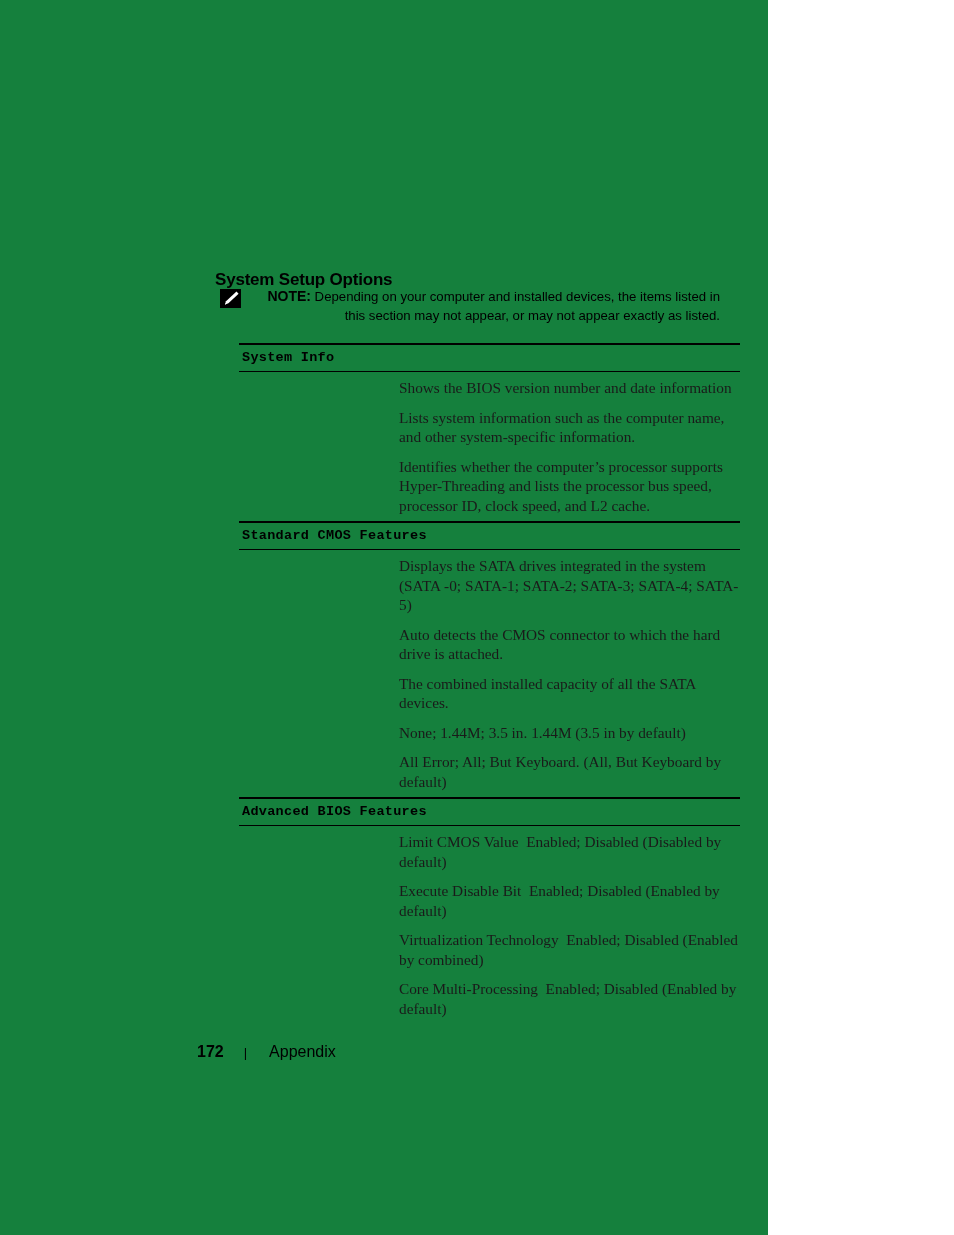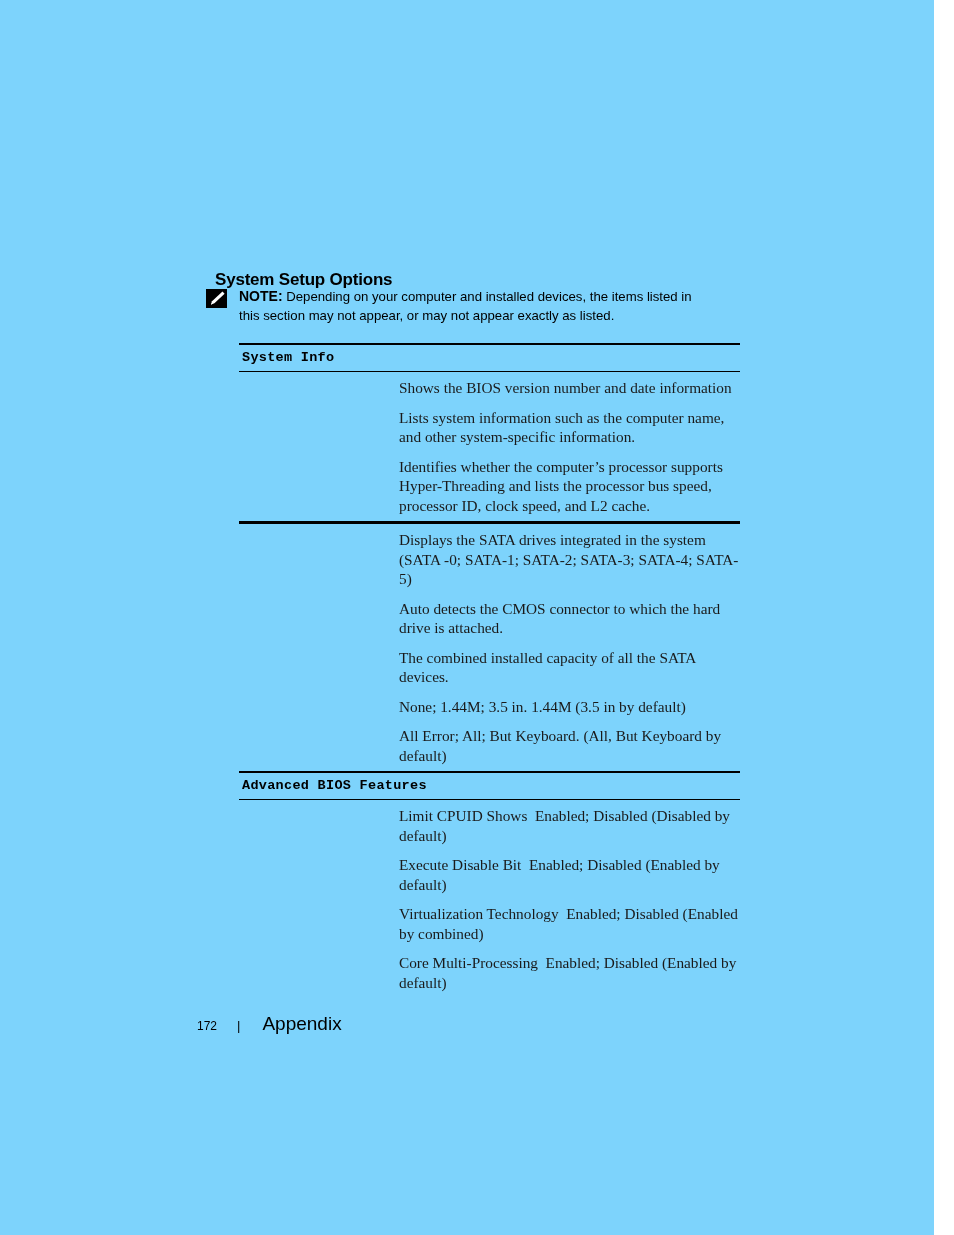--- a/index.html
+++ b/index.html
@@ -2,45 +2,46 @@
 <html><head>
 <meta charset="utf-8">
 <style>
   html, body {
     margin: 0;
     padding: 0;
     background: #ffffff;
   }
   .page {
     position: relative;
-    width: 934px;
+    width: 768px;
     height: 1235px;
-    background: #7dd3fc;
+    background: #15803d;
     overflow: hidden;
     font-family: "Liberation Serif", serif;
   }
 
   
   .section-heading {
     position: absolute;
     left: 215px;
     top: 256px;
     font-family: "Liberation Sans", sans-serif;
     font-weight: bold;
     font-size: 17px;
     letter-spacing: -0.2px;
     color: #000000;
   }
 
   
   .note-block {
     position: absolute;
-    left: 206px;
+    left: 220px;
     top: 287px;
     width: 500px;
+    text-align: right;
   }
   .note-icon {
     position: absolute;
     left: 0px;
     top: 2px;
     width: 21px;
     height: 19px;
     background: #000000;
   }
   .note-icon svg { display: block; }
@@ -116,30 +117,31 @@
   .footer {
     position: absolute;
     left: 197px;
     top: 1013px;
     display: flex;
     align-items: baseline;
     font-family: "Liberation Sans", sans-serif;
     color: #000000;
   }
   .footer-page {
-    font-weight: normal;
-    font-size: 12px;
+    font-weight: bold;
+    font-size: 16px;
   }
   .footer-sep {
     font-size: 13px;
     margin: 0 22px 0 20px;
     color: #000000;
   }
   .footer-label {
-    font-size: 19px;
+    font-size: 16px;
+    margin-top: 30px;
   }
 </style>
 </head>
 <body>
 
 <div class="page">
 
   <h2 class="section-heading">System Setup Options</h2>
 
   <div class="note-block">
@@ -169,20 +171,21 @@
         </div>
         <div class="opt-row">
           <div class="opt-name"></div>
           <div class="opt-desc">Identifies whether the computer’s processor supports Hyper-Threading and lists the processor bus speed, processor ID, clock speed, and L2 cache.</div>
         </div>
       </div>
     </div>
 
     <div>
       <div class="rule-thick"></div>
+      <div class="group-header">Standard CMOS Features</div>
       <div class="rule-thin"></div>
       <div class="rows">
         <div class="opt-row">
           <div class="opt-name"></div>
           <div class="opt-desc">Displays the SATA drives integrated in the system (SATA -0; SATA-1; SATA-2; SATA-3; SATA-4; SATA-5)</div>
         </div>
         <div class="opt-row">
           <div class="opt-name"></div>
           <div class="opt-desc">Auto detects the CMOS connector to which the hard drive is attached.</div>
         </div>
@@ -201,21 +204,21 @@
       </div>
     </div>
 
     <div>
       <div class="rule-thick"></div>
       <div class="group-header">Advanced BIOS Features</div>
       <div class="rule-thin"></div>
       <div class="rows">
         <div class="opt-row">
           <div class="opt-name"></div>
-          <div class="opt-desc">Limit CPUID Shows  Enabled; Disabled (Disabled by default)</div>
+          <div class="opt-desc">Limit CMOS Value  Enabled; Disabled (Disabled by default)</div>
         </div>
         <div class="opt-row">
           <div class="opt-name"></div>
           <div class="opt-desc">Execute Disable Bit  Enabled; Disabled (Enabled by default)</div>
         </div>
         <div class="opt-row">
           <div class="opt-name"></div>
           <div class="opt-desc">Virtualization Technology  Enabled; Disabled (Enabled by combined)</div>
         </div>
         <div class="opt-row">

